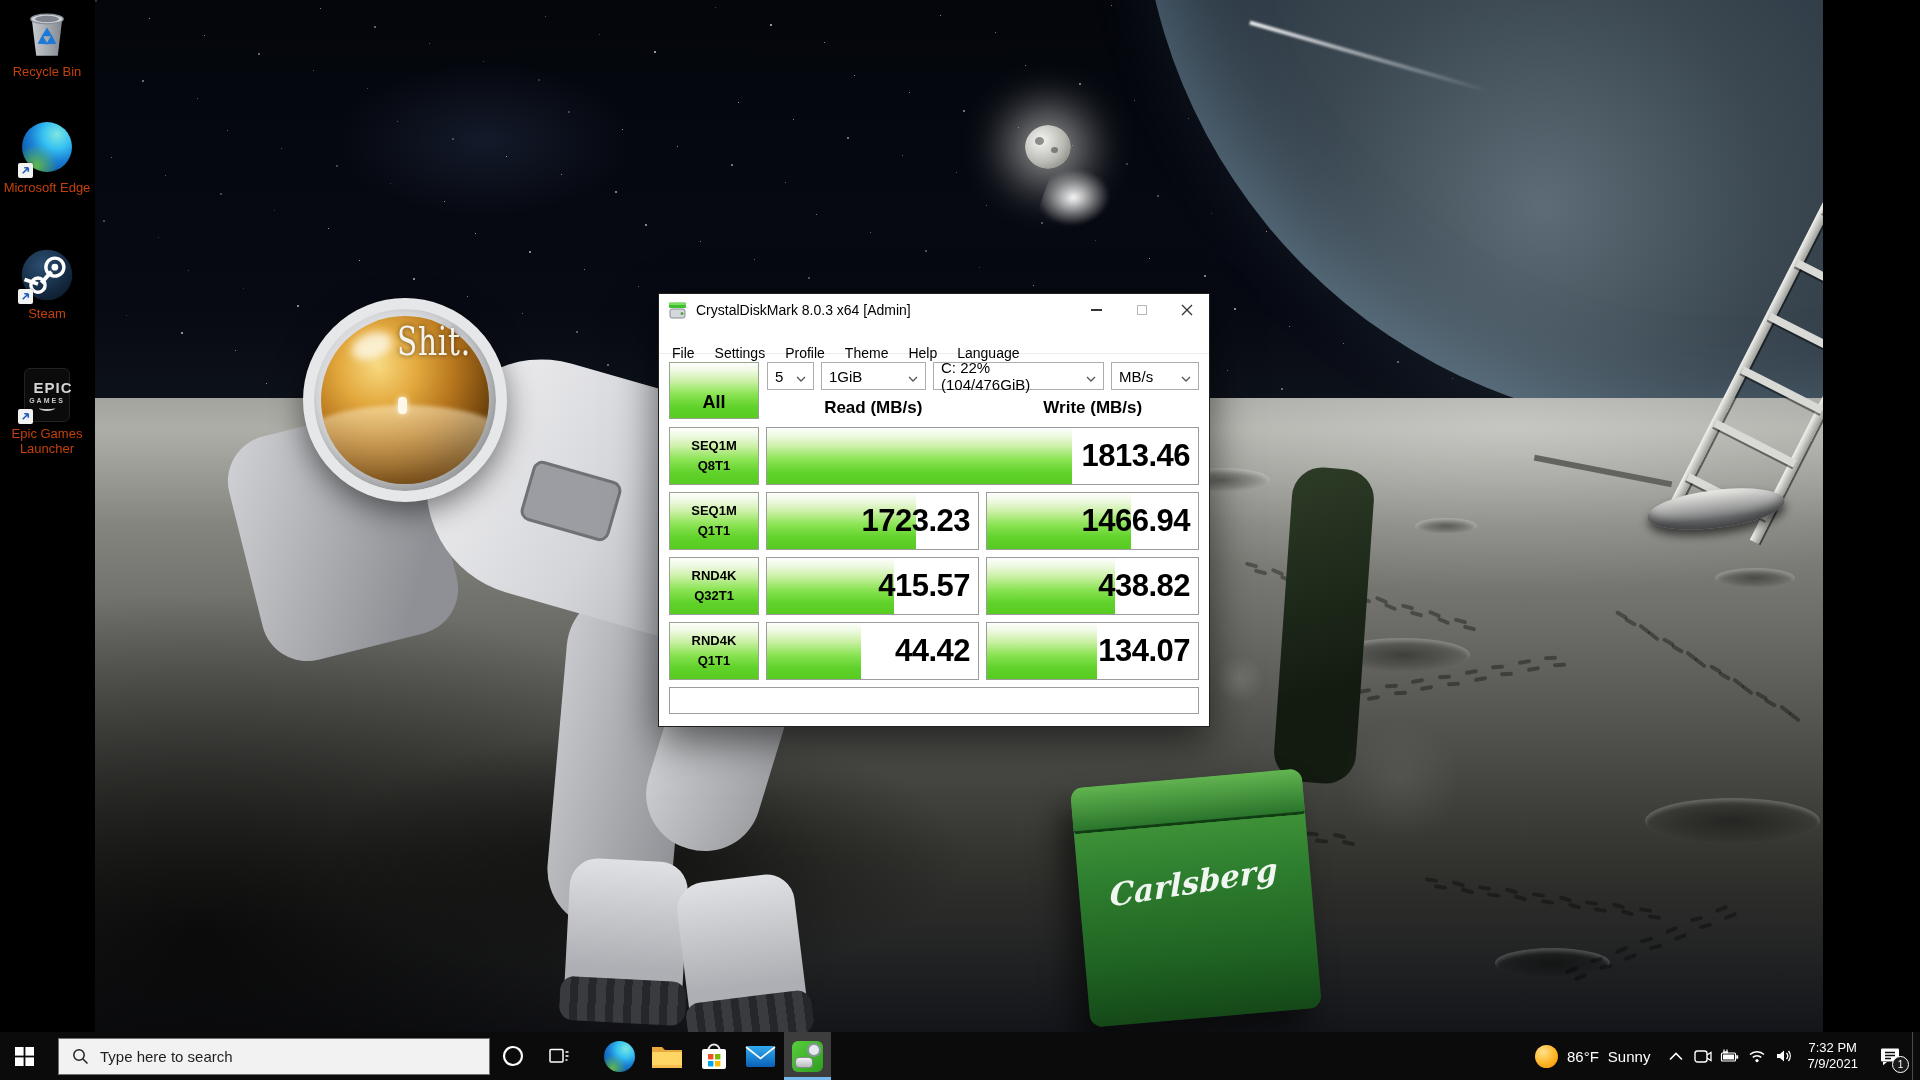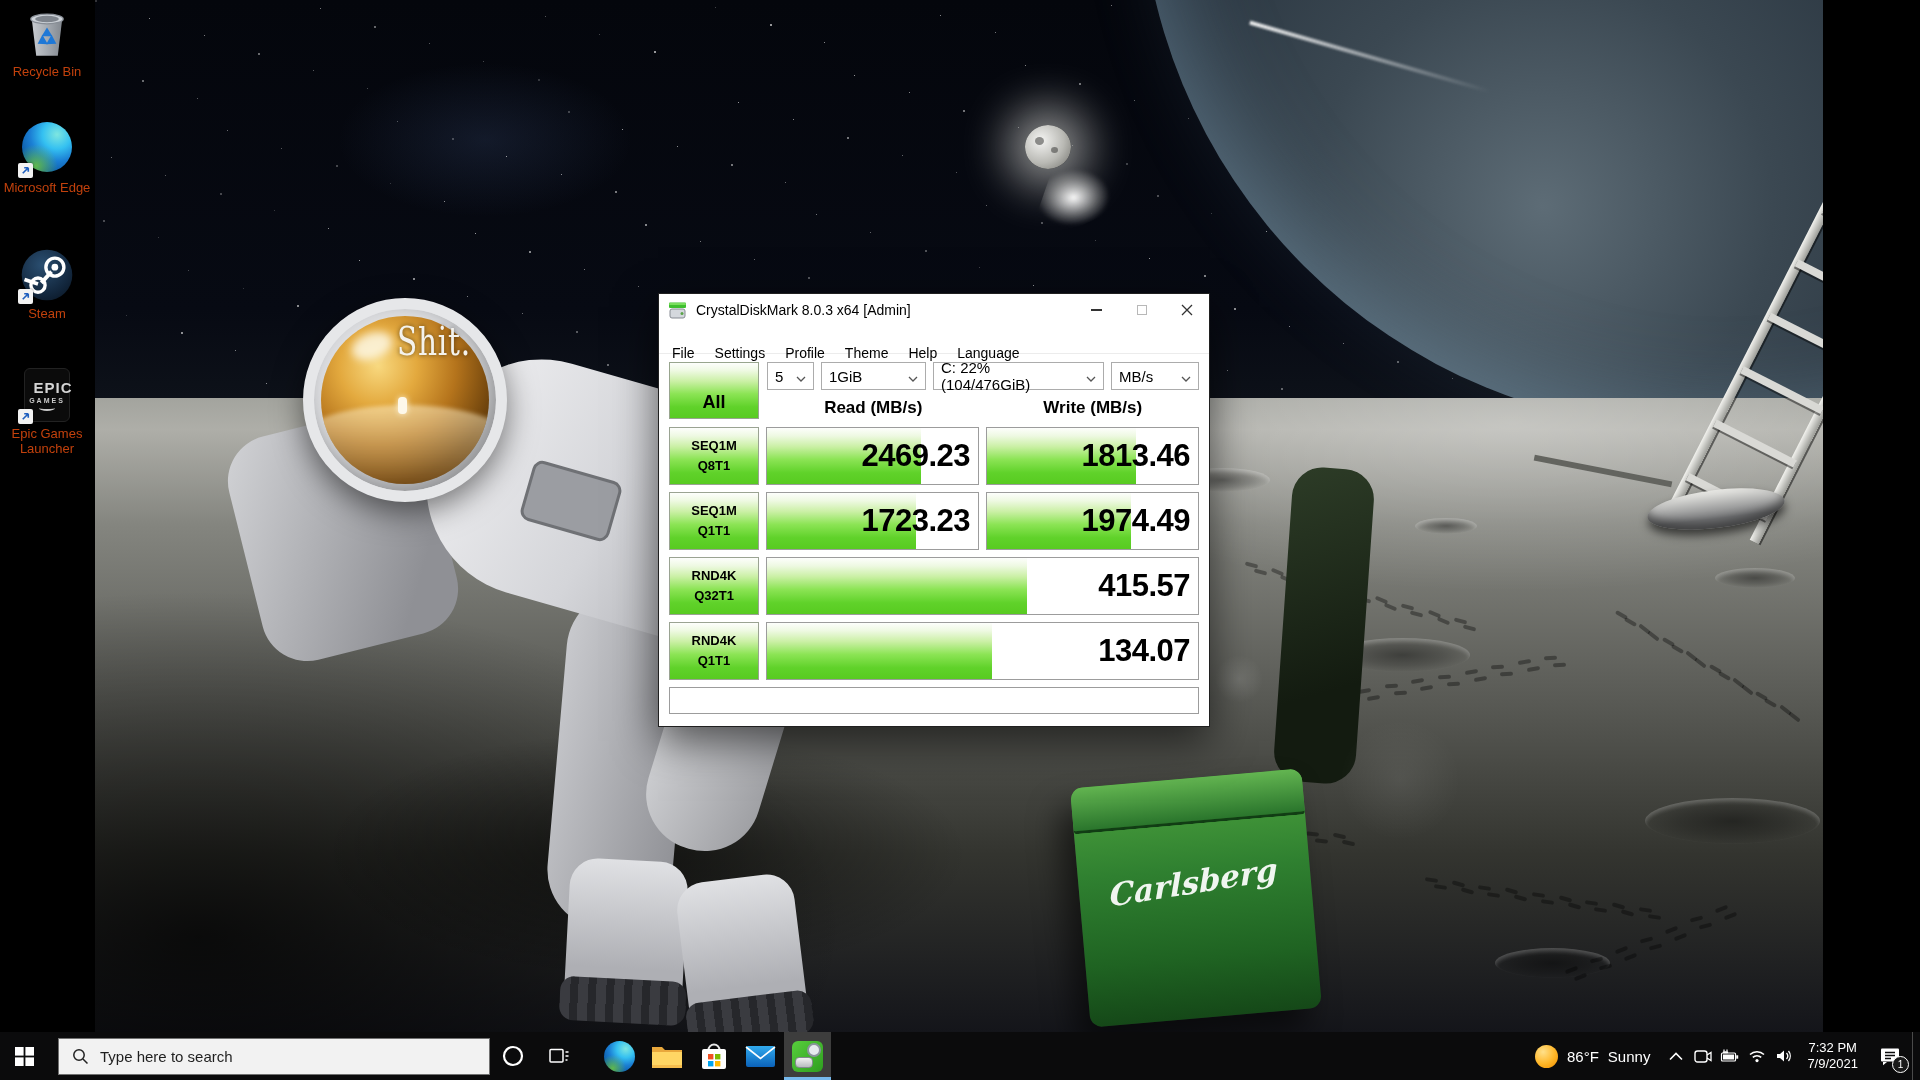--- a/index.html
+++ b/index.html
@@ -671,60 +671,64 @@
             <div class="hdr">Write (MB/s)</div>
           </div>
         </div>
       </div>
 
       <div class="rowline">
         <div class="lab">
           <span>SEQ1M</span>
             <span>Q8T1</span>
         </div>
-        <div class="val read">
-          <div class="fill" style="width: 73.038%;"></div>
-          <span class="num">2469.23</span>
-        </div>
         <div class="val write">
           <div class="fill" style="width: 70.8395%;"></div>
           <span class="num">1813.46</span>
         </div>
       </div>
 
       <div class="rowline">
         <div class="lab">
           <span>SEQ1M</span>
             <span>Q1T1</span>
         </div>
         <div class="val read">
           <div class="fill" style="width: 70.476%;"></div>
           <span class="num">1723.23</span>
         </div>
         <div class="val write">
           <div class="fill" style="width: 68.2945%;"></div>
-          <span class="num">1974.49</span>
+          <span class="num">1466.94</span>
         </div>
       </div>
 
       <div class="rowline">
         <div class="lab">
           <span>RND4K</span>
             <span>Q32T1</span>
         </div>
         <div class="val read">
           <div class="fill" style="width: 60.3458%;"></div>
           <span class="num">415.57</span>
         </div>
+        <div class="val write">
+          <div class="fill" style="width: 60.7335%;"></div>
+          <span class="num">438.82</span>
+        </div>
       </div>
 
       <div class="rowline">
         <div class="lab">
           <span>RND4K</span>
             <span>Q1T1</span>
+        </div>
+        <div class="val read">
+          <div class="fill" style="width: 44.4203%;"></div>
+          <span class="num">44.42</span>
         </div>
         <div class="val write">
           <div class="fill" style="width: 52.2882%;"></div>
           <span class="num">134.07</span>
         </div>
       </div>
 
       <div class="statusbox"></div>
     </div>
   </div>

